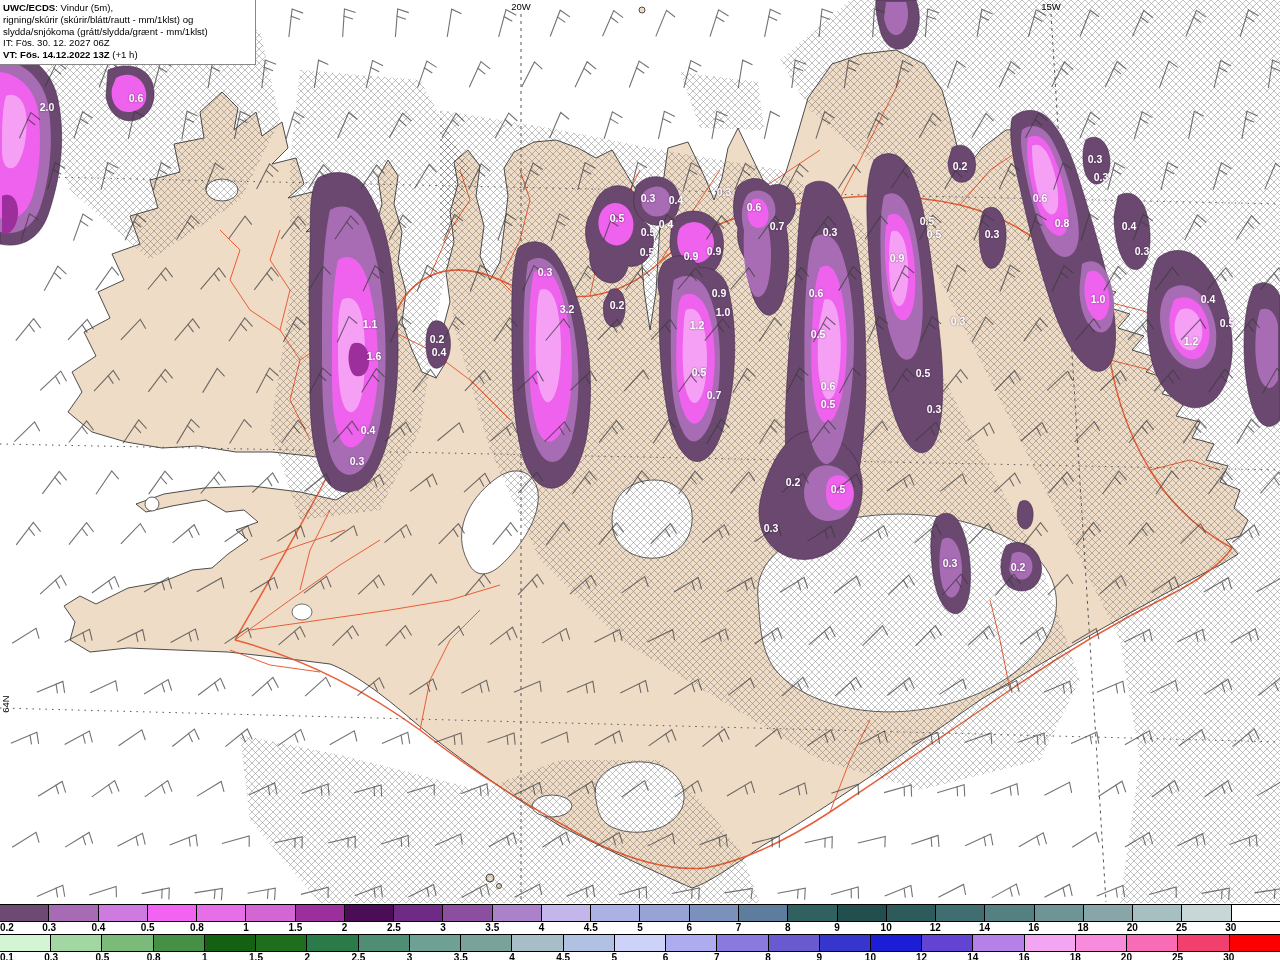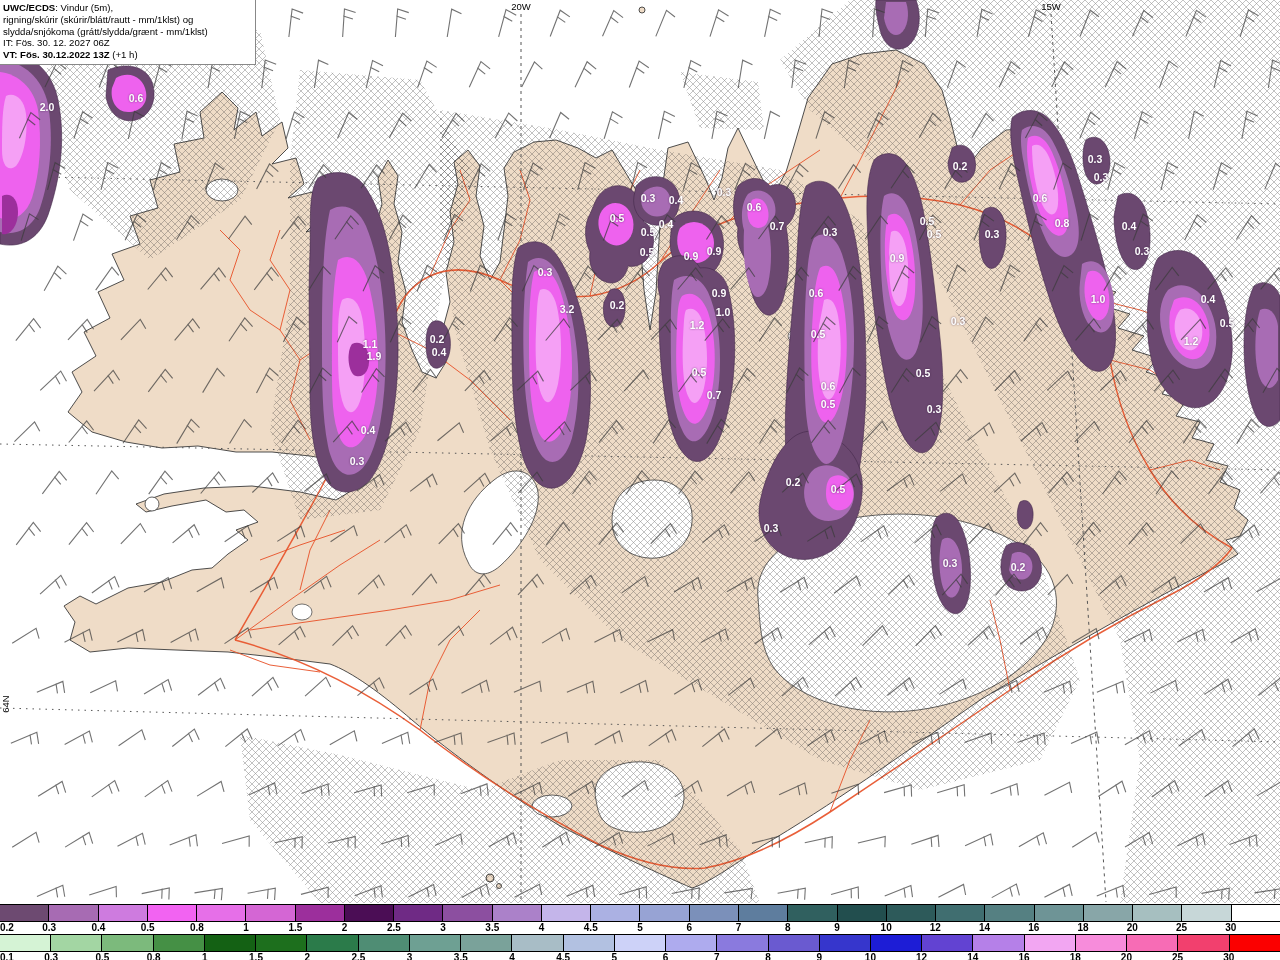--- a/index.html
+++ b/index.html
@@ -667,22 +667,22 @@
         <path d="M0,15 L3,-13 L14,-9 M1.5,-6 L11,-2.5" transform="translate(1110 889) rotate(61.8)" fill="none" stroke="#3c3c3c" stroke-width="1.1" opacity="0.72"></path>
         <path d="M0,15 L3,-13 L13,-9" transform="translate(1163 889) rotate(68.1)" fill="none" stroke="#3c3c3c" stroke-width="1.1" opacity="0.72"></path>
         <path d="M0,15 L3,-13 L14,-9 M1.5,-6 L11,-2.5" transform="translate(1216 889) rotate(73.1)" fill="none" stroke="#3c3c3c" stroke-width="1.1" opacity="0.72"></path>
         <path d="M0,15 L3,-13 L14,-9 M1.5,-6 L11,-2.5" transform="translate(1269 889) rotate(74.9)" fill="none" stroke="#3c3c3c" stroke-width="1.1" opacity="0.72"></path>
       </g>
 </svg>
 
 <div id="precip-labels">
       <div class="pv" style="left: 47px; top: 107px;">2.0</div>
       <div class="pv" style="left: 136px; top: 98px;">0.6</div>
-      <div class="pv" style="left: 370px; top: 344px;">1.1</div>
-      <div class="pv" style="left: 374px; top: 356px;">1.9</div>
+      <div class="pv" style="left: 370px; top: 324px;">1.1</div>
+      <div class="pv" style="left: 374px; top: 356px;">1.6</div>
       <div class="pv" style="left: 368px; top: 430px;">0.4</div>
       <div class="pv" style="left: 357px; top: 461px;">0.3</div>
       <div class="pv" style="left: 437px; top: 339px;">0.2</div>
       <div class="pv" style="left: 439px; top: 352px;">0.4</div>
       <div class="pv" style="left: 545px; top: 272px;">0.3</div>
       <div class="pv" style="left: 567px; top: 309px;">3.2</div>
       <div class="pv" style="left: 648px; top: 198px;">0.3</div>
       <div class="pv" style="left: 676px; top: 200px;">0.4</div>
       <div class="pv" style="left: 617px; top: 218px;">0.5</div>
       <div class="pv" style="left: 666px; top: 224px;">0.4</div>
@@ -727,21 +727,21 @@
       <div class="pv" style="left: 1191px; top: 341px;">1.2</div>
       <div class="pv" style="left: 950px; top: 563px;">0.3</div>
       <div class="pv" style="left: 1018px; top: 567px;">0.2</div>
     </div>
 
 <div id="infobox">
   <div><b>UWC/ECDS</b><span>: Vindur (5m),</span></div>
   <div>rigning/skúrir (skúrir/blátt/rautt - mm/1klst) og</div>
   <div>slydda/snjókoma (grátt/slydda/grænt - mm/1klst)</div>
   <div>IT: Fös. 30. 12. 2027 06Z</div>
-  <div><b>VT: Fös. 30.12.2022 13Z</b><span> (+1 h)</span></div>
+  <div><b>VT: Fös. 14.12.2022 13Z</b><span> (+1 h)</span></div>
 </div>
 
 <div id="colorbars">
   <div class="cbar" id="cbar-snow">
         <div class="seg" style="background: rgb(109, 74, 113);"></div>
         <div class="seg" style="background: rgb(167, 107, 179);"></div>
         <div class="seg" style="background: rgb(206, 123, 223);"></div>
         <div class="seg" style="background: rgb(242, 99, 242);"></div>
         <div class="seg" style="background: rgb(230, 111, 232);"></div>
         <div class="seg" style="background: rgb(212, 102, 212);"></div>

